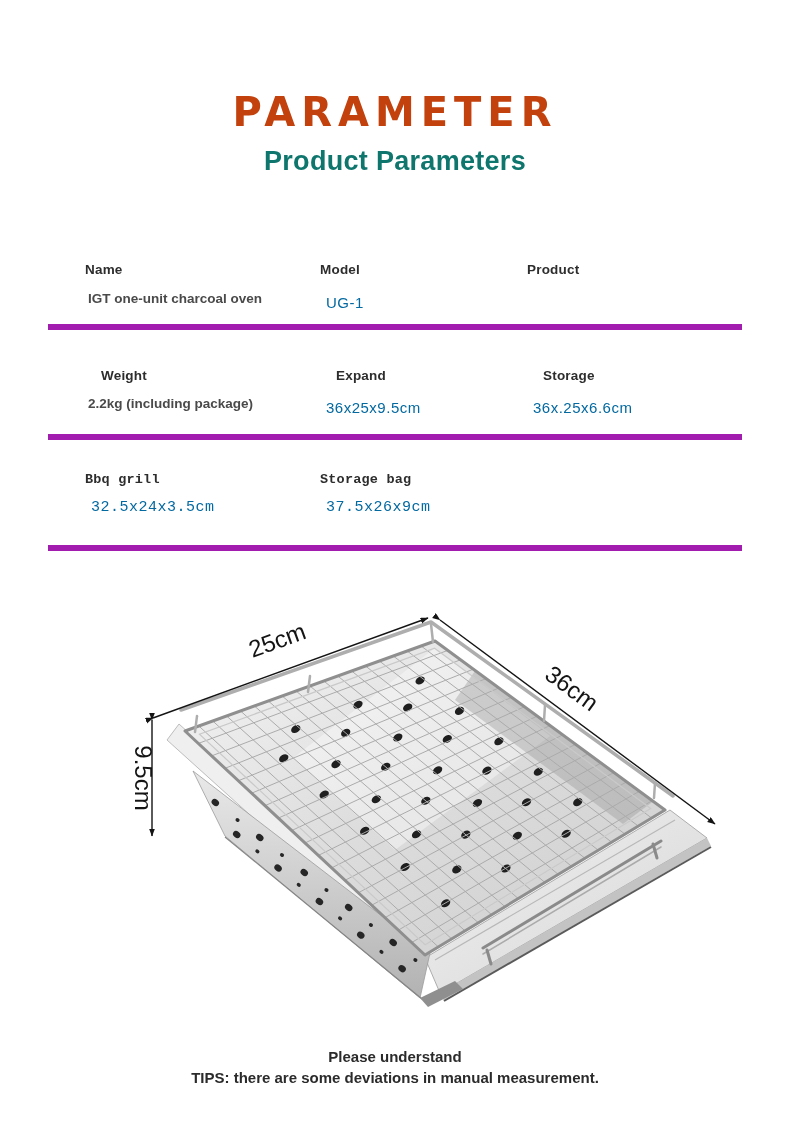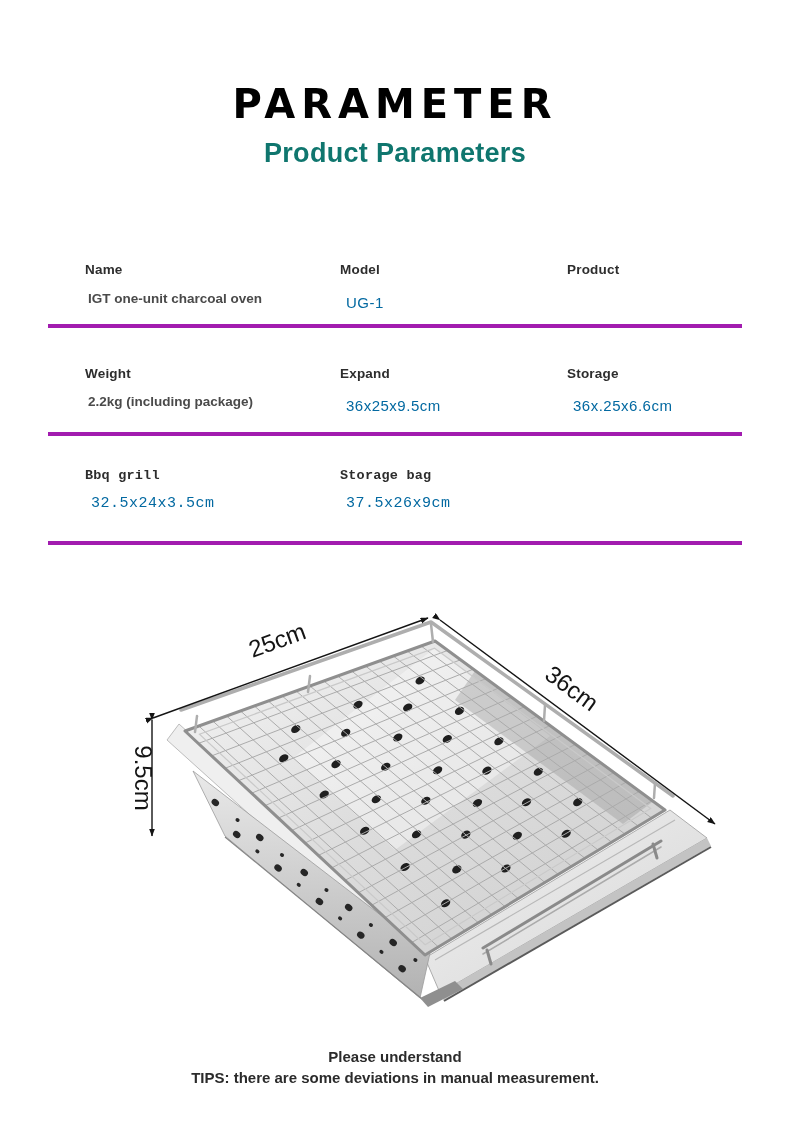--- a/index.html
+++ b/index.html
@@ -3,43 +3,43 @@
 <meta charset="utf-8">
 <style>
   html,body { margin:0; padding:0; background:#fff; }
   .page {
     position:relative; width:790px; height:1134px; background:#ffffff;
     font-family:"Liberation Sans", sans-serif; overflow:hidden;
   }
   
   .hdr { position:absolute; top:84px; left:0; width:100%; text-align:center; }
   .hdr h1 {
-    margin:0; font-size:40px; line-height:40px; font-weight:900;
-    letter-spacing:6px; color:#000000;
+    margin:8px; font-size:40px; line-height:40px; font-weight:900;
+    letter-spacing:6px; color:#c2410c;
     font-family:"DejaVu Sans", sans-serif;
   }
   .hdr h2 {
     margin:14px 0 0 0; font-size:27px; line-height:30px; font-weight:700;
     color:#0f766e; letter-spacing:0.3px;
   }
   
   .spec-table { position:absolute; top:252px; left:48px; width:694px; }
   .spec-row {
     display:grid; grid-template-columns:235px 207px 1fr;
-    border-bottom:4px solid #a21caf; box-sizing:border-box;gap:20px;
+    border-bottom:6px solid #a21caf; box-sizing:border-box;
   }
   .row1 { padding:10px 0 9px 37px; }
   .row2 { padding:38px 0 14px 37px; }
   .row3 { padding:32px 0 25px 37px;font-family:Liberation Mono, monospace; }
   .cell { white-space:nowrap; }
   .cell .label {
     font-size:13.5px; font-weight:700; color:#2d2d2d; letter-spacing:0.2px;
   }
   .row1 .label { margin-bottom:14px; }
-  .row2 .label { margin-bottom:13px; }
+  .row2 .label { margin-bottom:13px;margin-left:16px; }
   .row3 .label { margin-bottom:9px; }
   .v-bold {
     font-size:13.5px; font-weight:700; color:#4a4a4a; padding-left:3px;
   }
   .v-light {
     font-size:15px; font-weight:300; color:#0369a1;
     letter-spacing:0.5px; padding-left:6px; line-height:24px;
   }
   
   .diagram { position:absolute; left:95px; top:598px; width:630px; height:430px; margin:0; }

